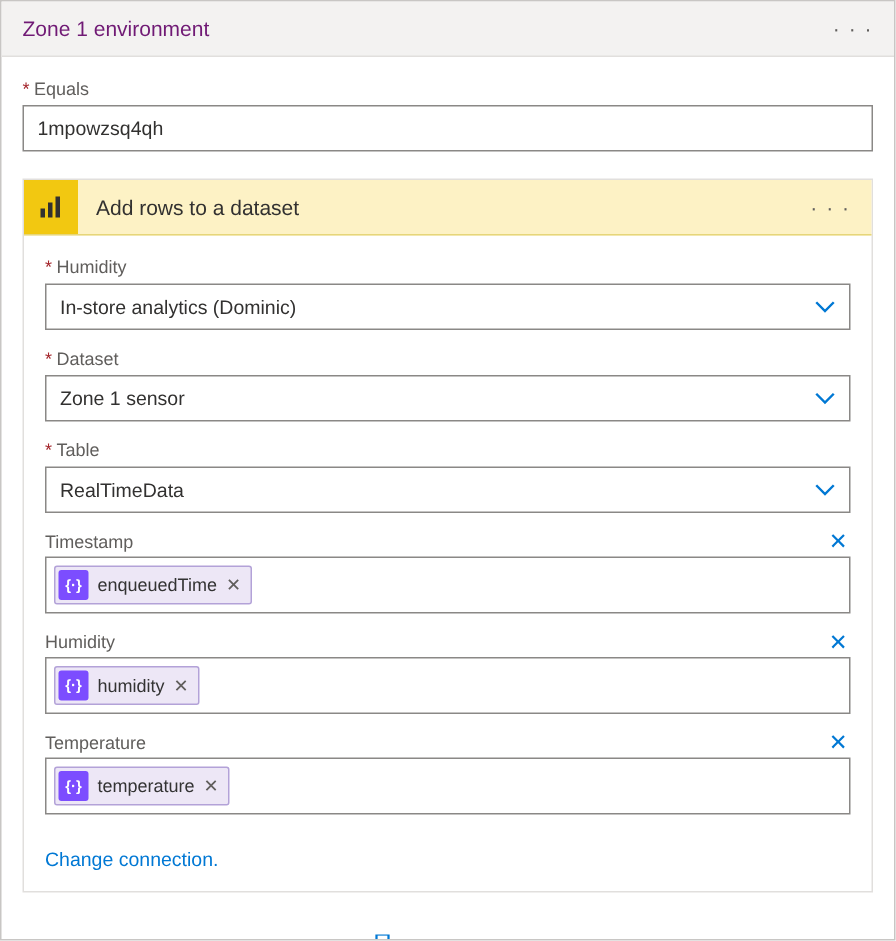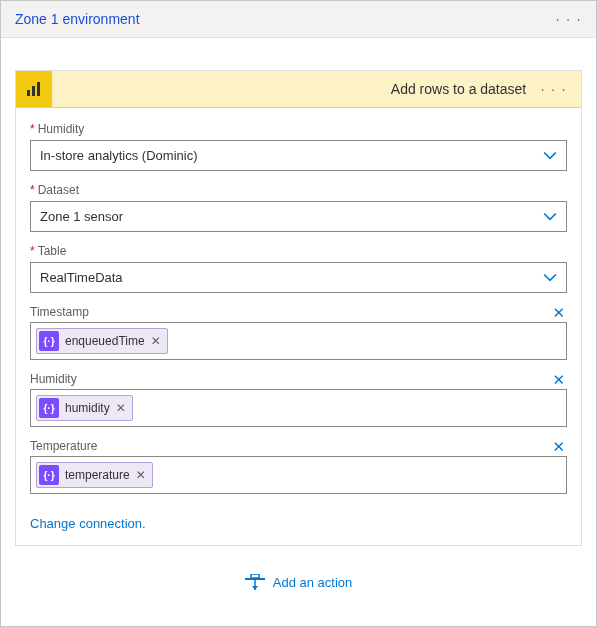--- a/index.html
+++ b/index.html
@@ -13,21 +13,21 @@
     border: 1px solid #c8c6c4;
   }
   .header {
     background: #f3f2f1;
     border-bottom: 1px solid #e1dfdd;
     padding: 10px 14px;
     display: flex;
     justify-content: space-between;
     align-items: center;
   }
-  .header-title { font-size: 14px; color: #1d4ed8; }
+  .header-title { font-size: 14px; color: #701a75; }
   .more-dots { color: #605e5c; cursor: pointer; font-size: 14px; letter-spacing: 1px; }
   .content { padding: 14px; }
   .label {
     font-size: 12px;
     color: #605e5c;
     margin-bottom: 4px;
     display: block;
   }
   .required::before {
     content: "*";
@@ -61,21 +61,20 @@
     display: flex;
     align-items: center;
     justify-content: center;
     flex-shrink: 0;
   }
   .action-title {
     flex: 1;
     padding-left: 12px;
     font-size: 14px;
     color: #323130;
-    text-align: right;
   }
   .action-more {
     padding: 0 14px;
     color: #605e5c;
     cursor: pointer;
     font-size: 14px;
     letter-spacing: 1px;
   }
   .action-body { padding: 14px 14px 10px 14px; }
   .field { margin-bottom: 12px; }
@@ -171,20 +170,24 @@
 </head>
 <body>
 
 <div class="header">
   <span class="header-title">Zone 1 environment</span>
   <span class="more-dots">· · ·</span>
 </div>
 
 <div class="content">
 
+  <div class="field">
+    <label class="label required">Equals</label>
+    <input class="input-box" value="1mpowzsq4qh" style="">
+  </div>
 
   <div class="action-card">
     <div class="action-header">
       <div class="action-icon-box">
         <svg width="20" height="20" viewBox="0 0 20 20">
           <rect x="3" y="11" width="3" height="6" fill="#323130"></rect>
           <rect x="8" y="7" width="3" height="10" fill="#323130"></rect>
           <rect x="13" y="3" width="3" height="14" fill="#323130"></rect>
         </svg>
       </div>

